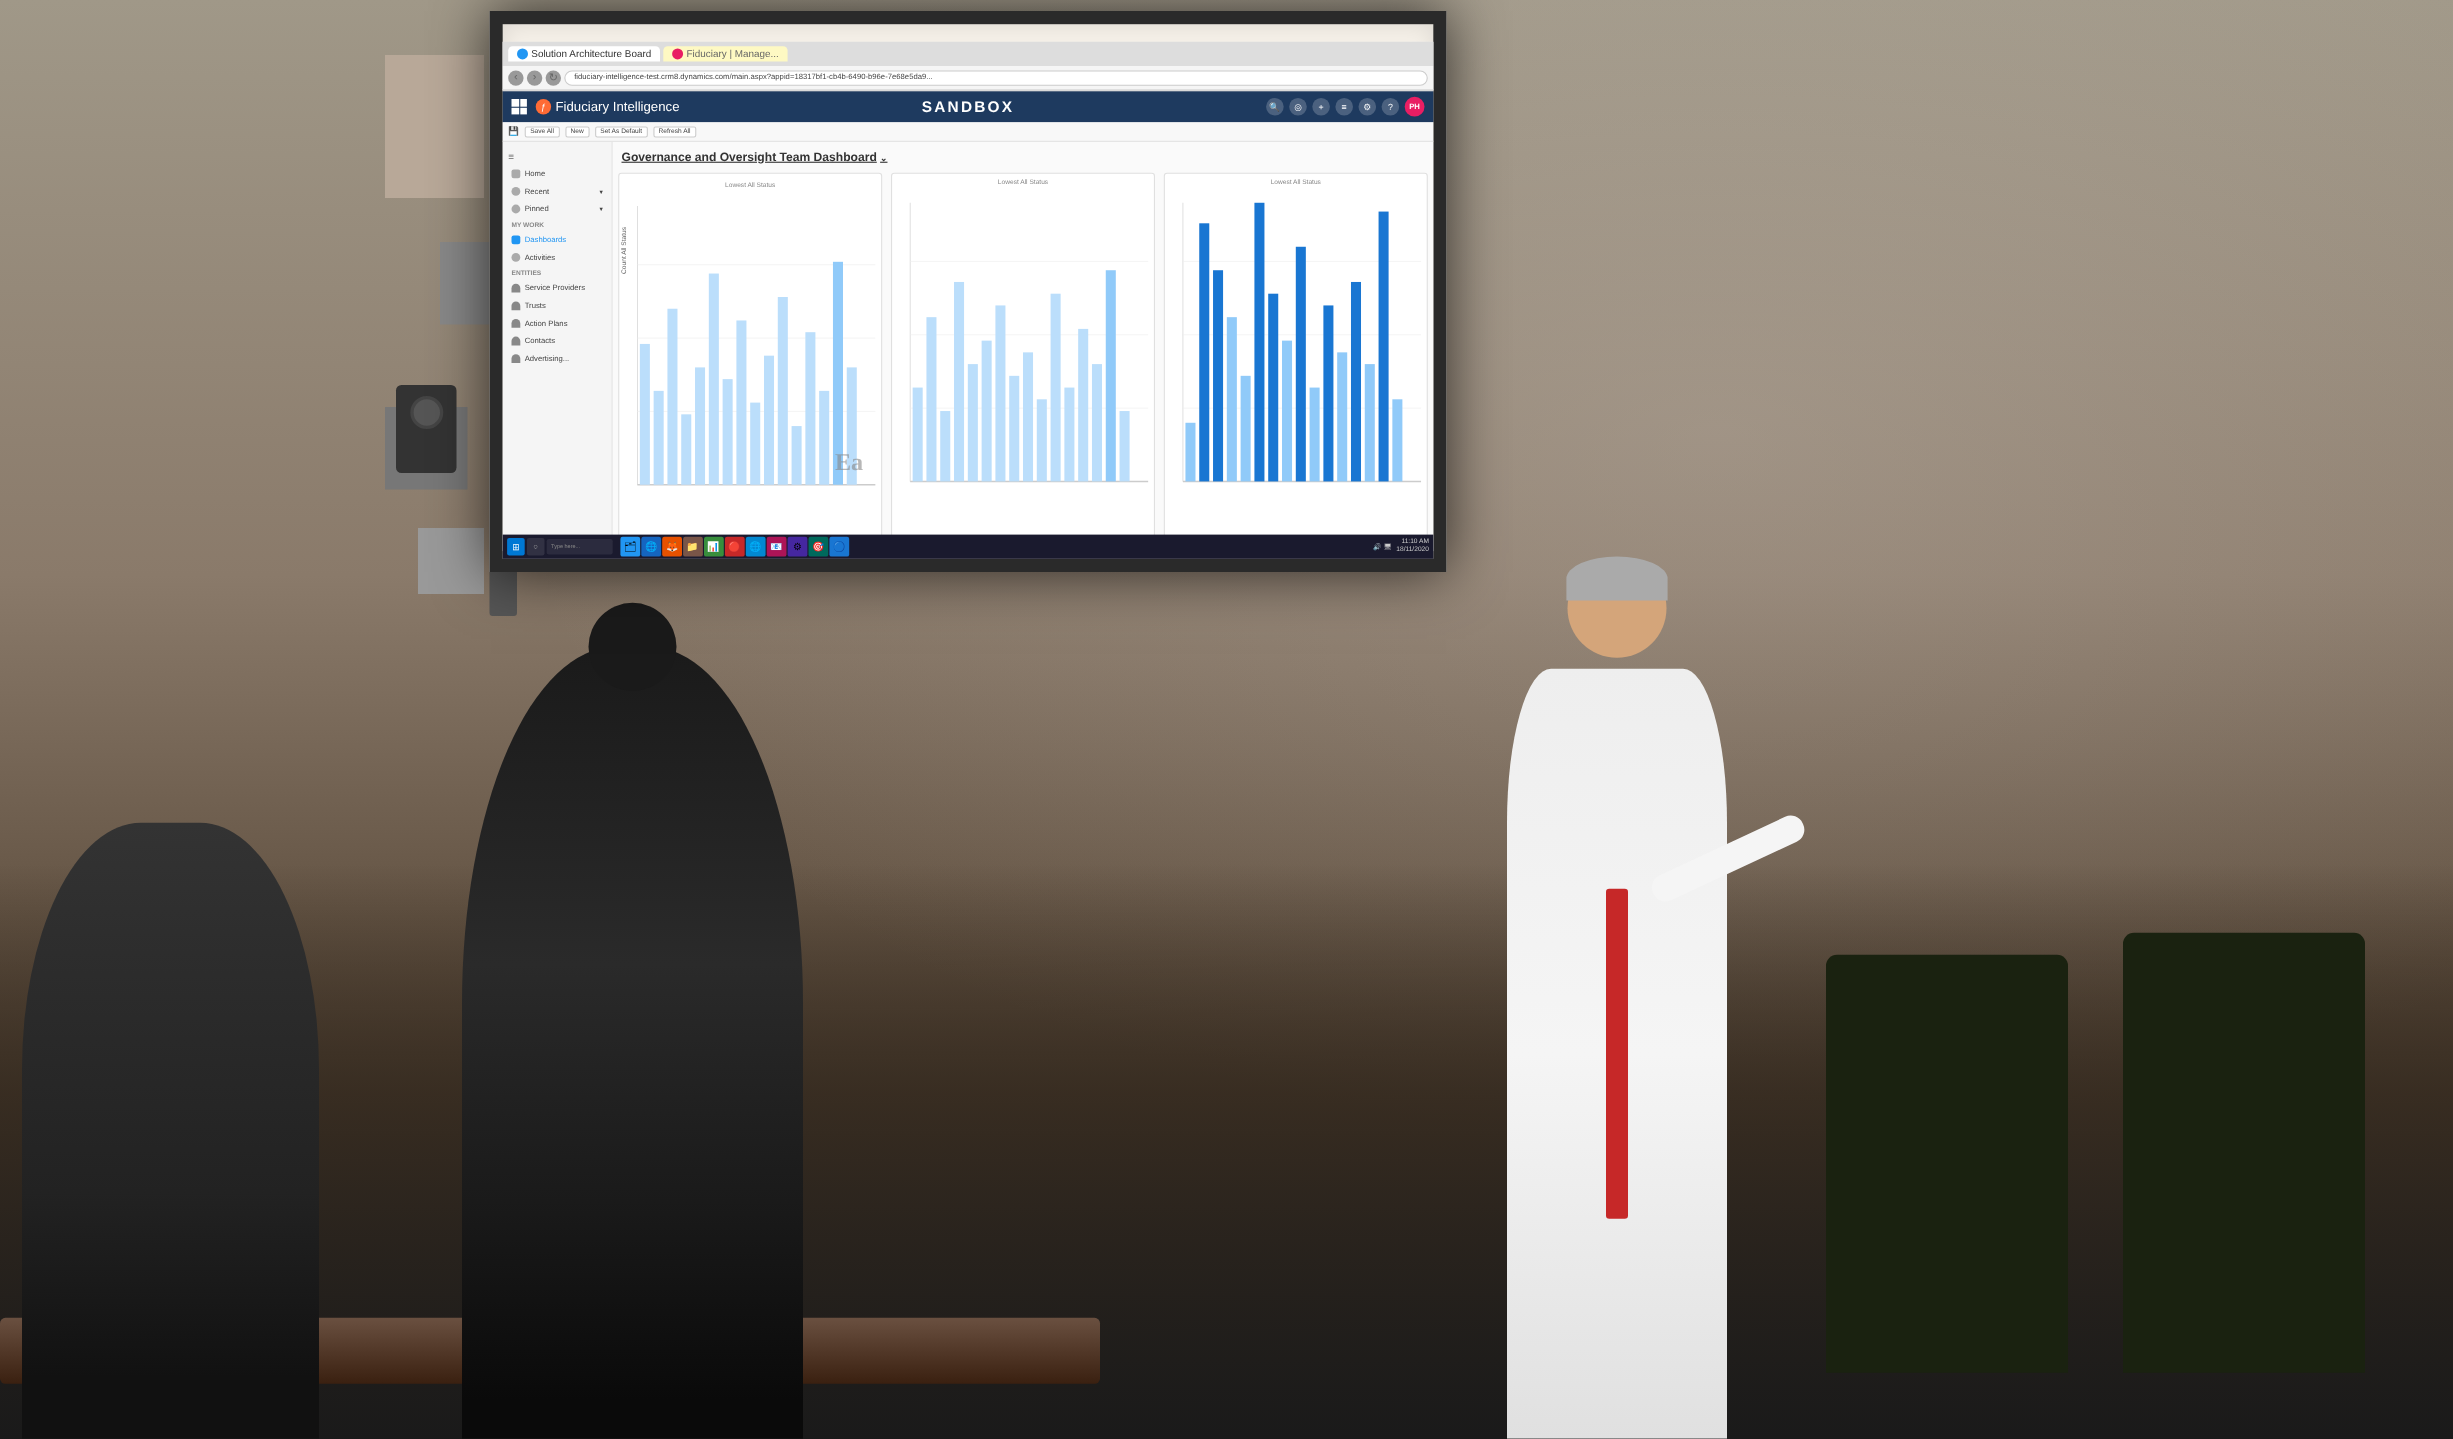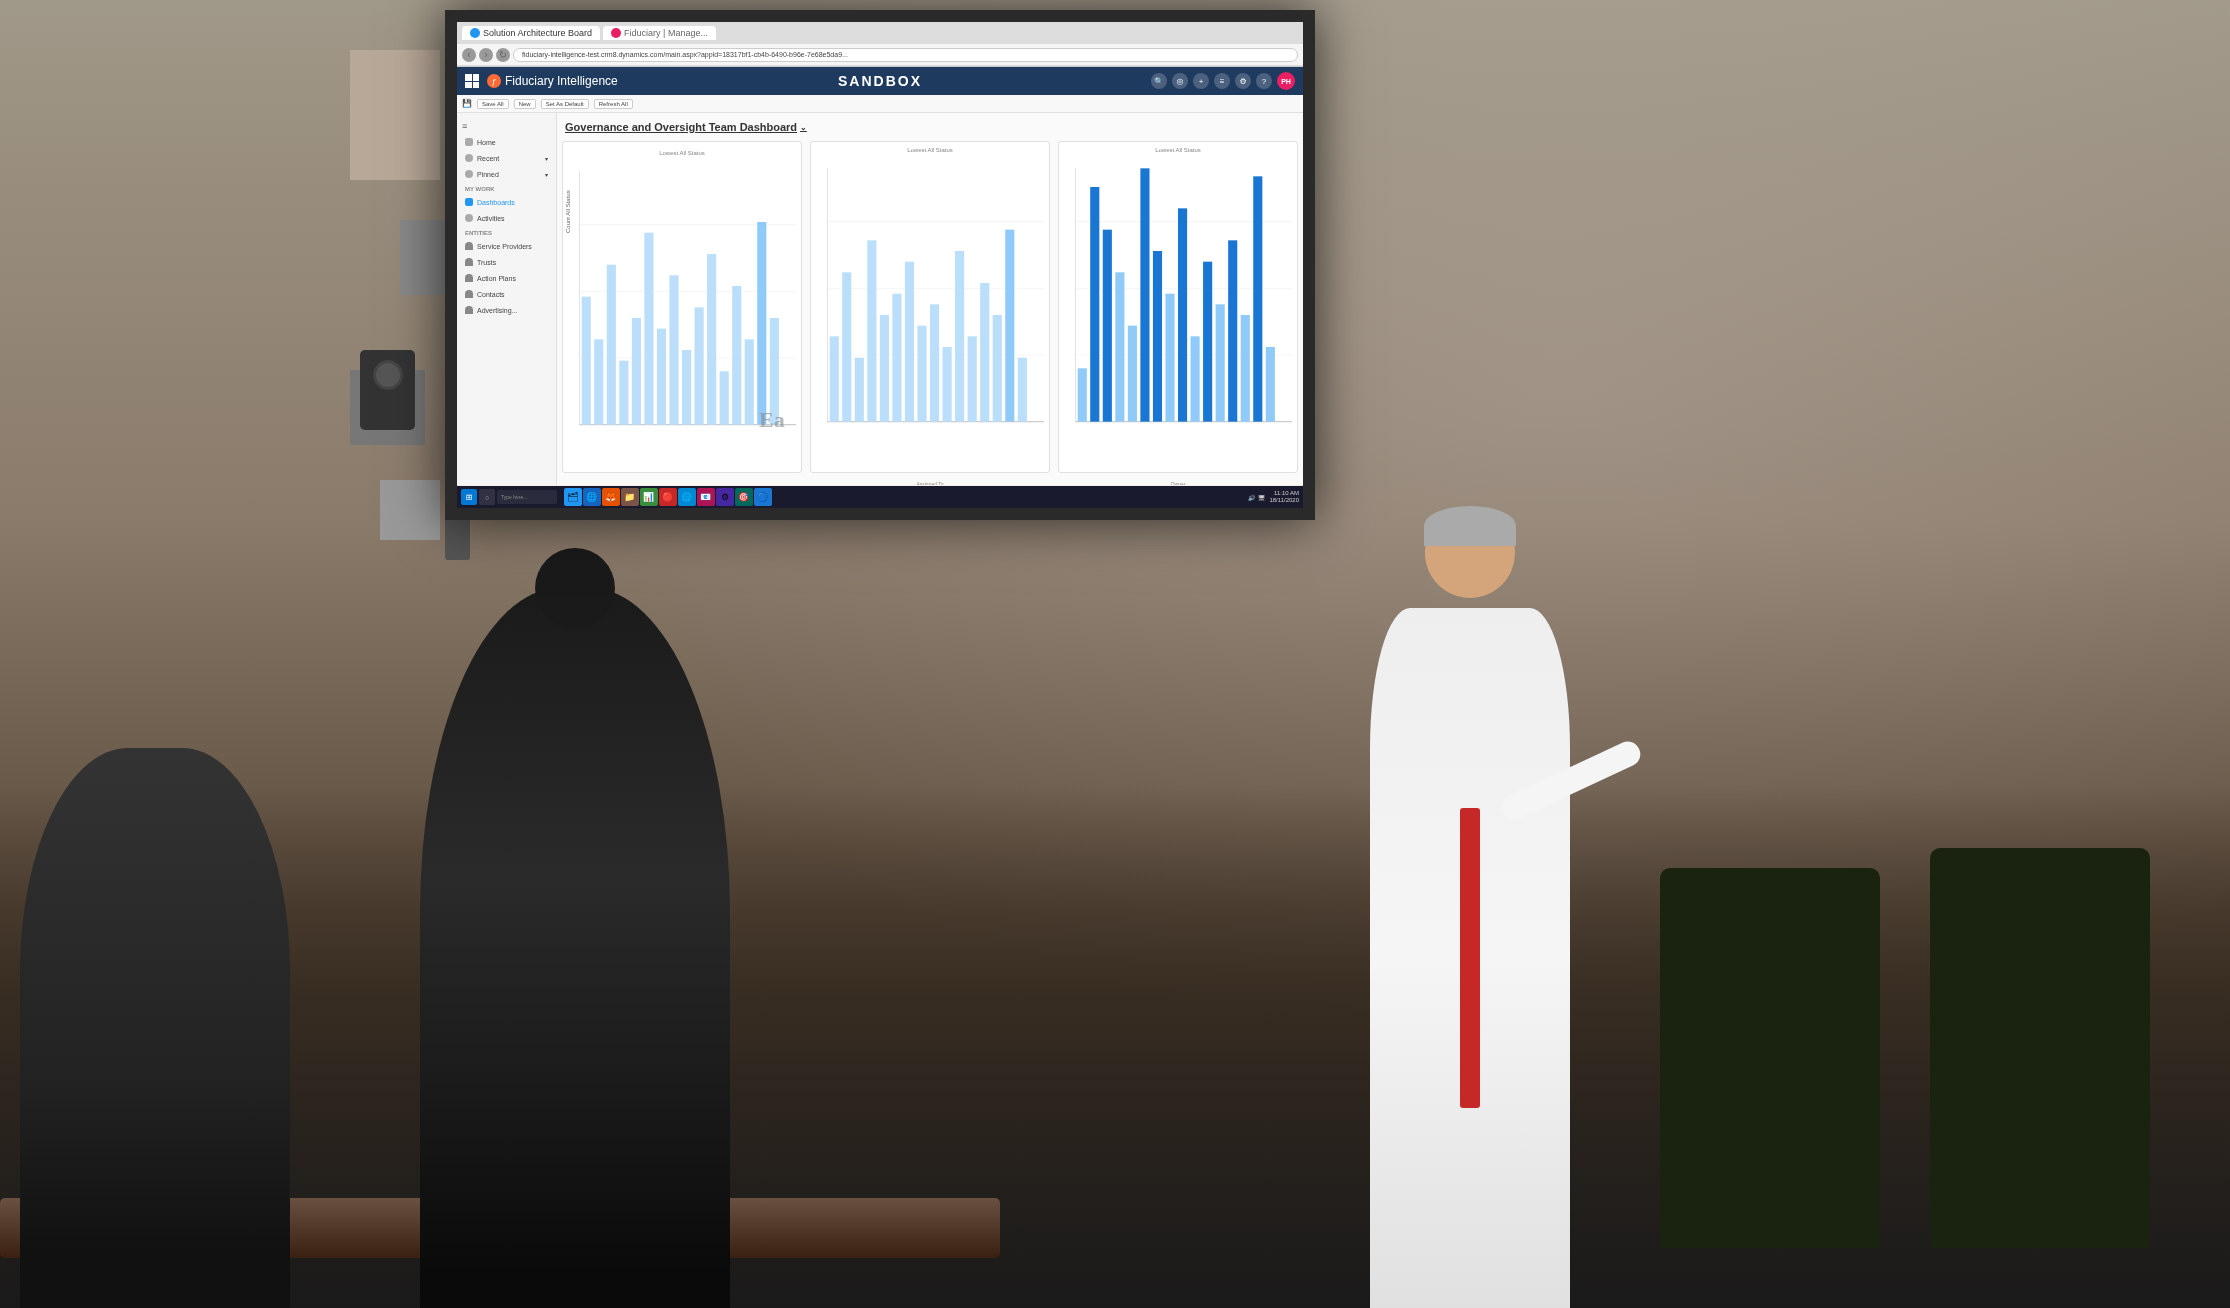--- a/index.html
+++ b/index.html
@@ -29,35 +29,36 @@
       border-bottom: 1px solid #ccc;
     }
 
     .browser-title-bar {
       height: 22px;
       background: #ddd;
       display: flex;
       align-items: center;
       padding: 0 5px;
       gap: 3px;
+      margin-top: 16px;
     }
 
     .browser-tab {
       display: flex;
       align-items: center;
       background: #fff;
       border-radius: 4px 4px 0 0;
       padding: 2px 8px;
       font-size: 9px;
       color: #333;
       gap: 3px;
     }
 
     .browser-tab.inactive {
-      background: #ffffff;
+      background: #fef9c3;
       color: #666;
     }
 
     .tab-icon {
       width: 10px; height: 10px;
       background: #2196F3;
       border-radius: 50%;
     }
 
     .browser-nav-bar {

